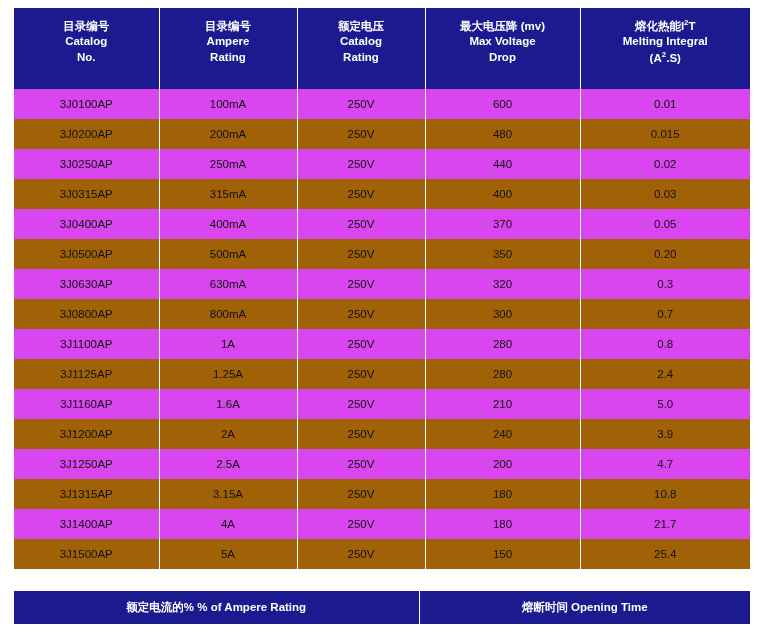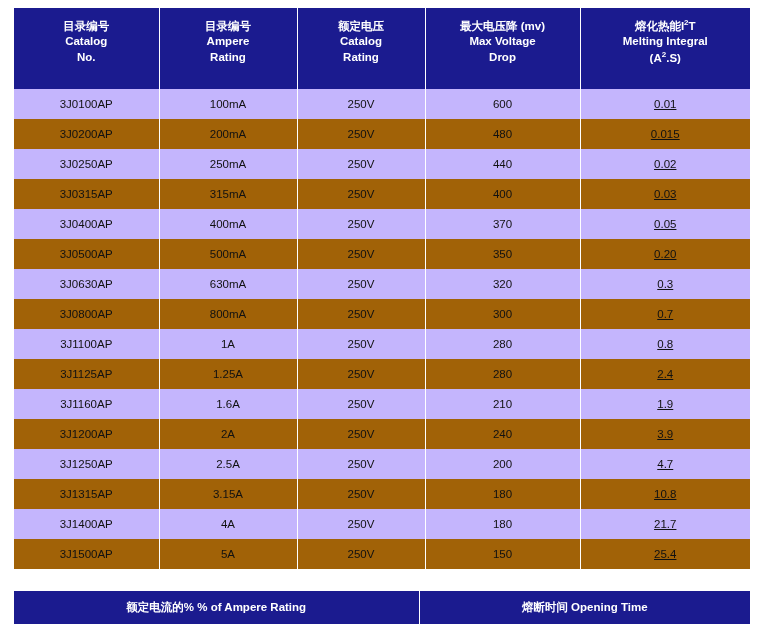--- a/index.html
+++ b/index.html
@@ -40,22 +40,22 @@
   }
   #spec-table thead th:last-child { border-right: none; margin-left: 44px; }
   #spec-table tbody td {
     font-size: 11.5px;
     text-align: center;
     padding: 5px 2px;
     height: 20px;
     color: #111111;
     border-right: 1px solid #ffffff;
   }
-  #spec-table tbody td:last-child { border-right: none; text-decoration: underline; }
-  #spec-table tbody tr.odd td { background: #c4b5fd; }
+  #spec-table tbody td:last-child { border-right: none; }
+  #spec-table tbody tr.odd td { background: #d946ef; }
   #spec-table tbody tr.even td { background: #a16207; }
 
   .sup { font-size: 8px; vertical-align: super; }
 
   
   .gap { height: 22px; }
   #time-table thead th {
     background: #1b1b8f;
     color: #ffffff;
     font-size: 11.5px;
@@ -178,21 +178,21 @@
           <td>1.25A</td>
           <td>250V</td>
           <td>280</td>
           <td>2.4</td>
         </tr>
         <tr class="odd">
           <td>3J1160AP</td>
           <td>1.6A</td>
           <td>250V</td>
           <td>210</td>
-          <td>1.9</td>
+          <td>5.0</td>
         </tr>
         <tr class="even">
           <td>3J1200AP</td>
           <td>2A</td>
           <td>250V</td>
           <td>240</td>
           <td>3.9</td>
         </tr>
         <tr class="odd">
           <td>3J1250AP</td>

